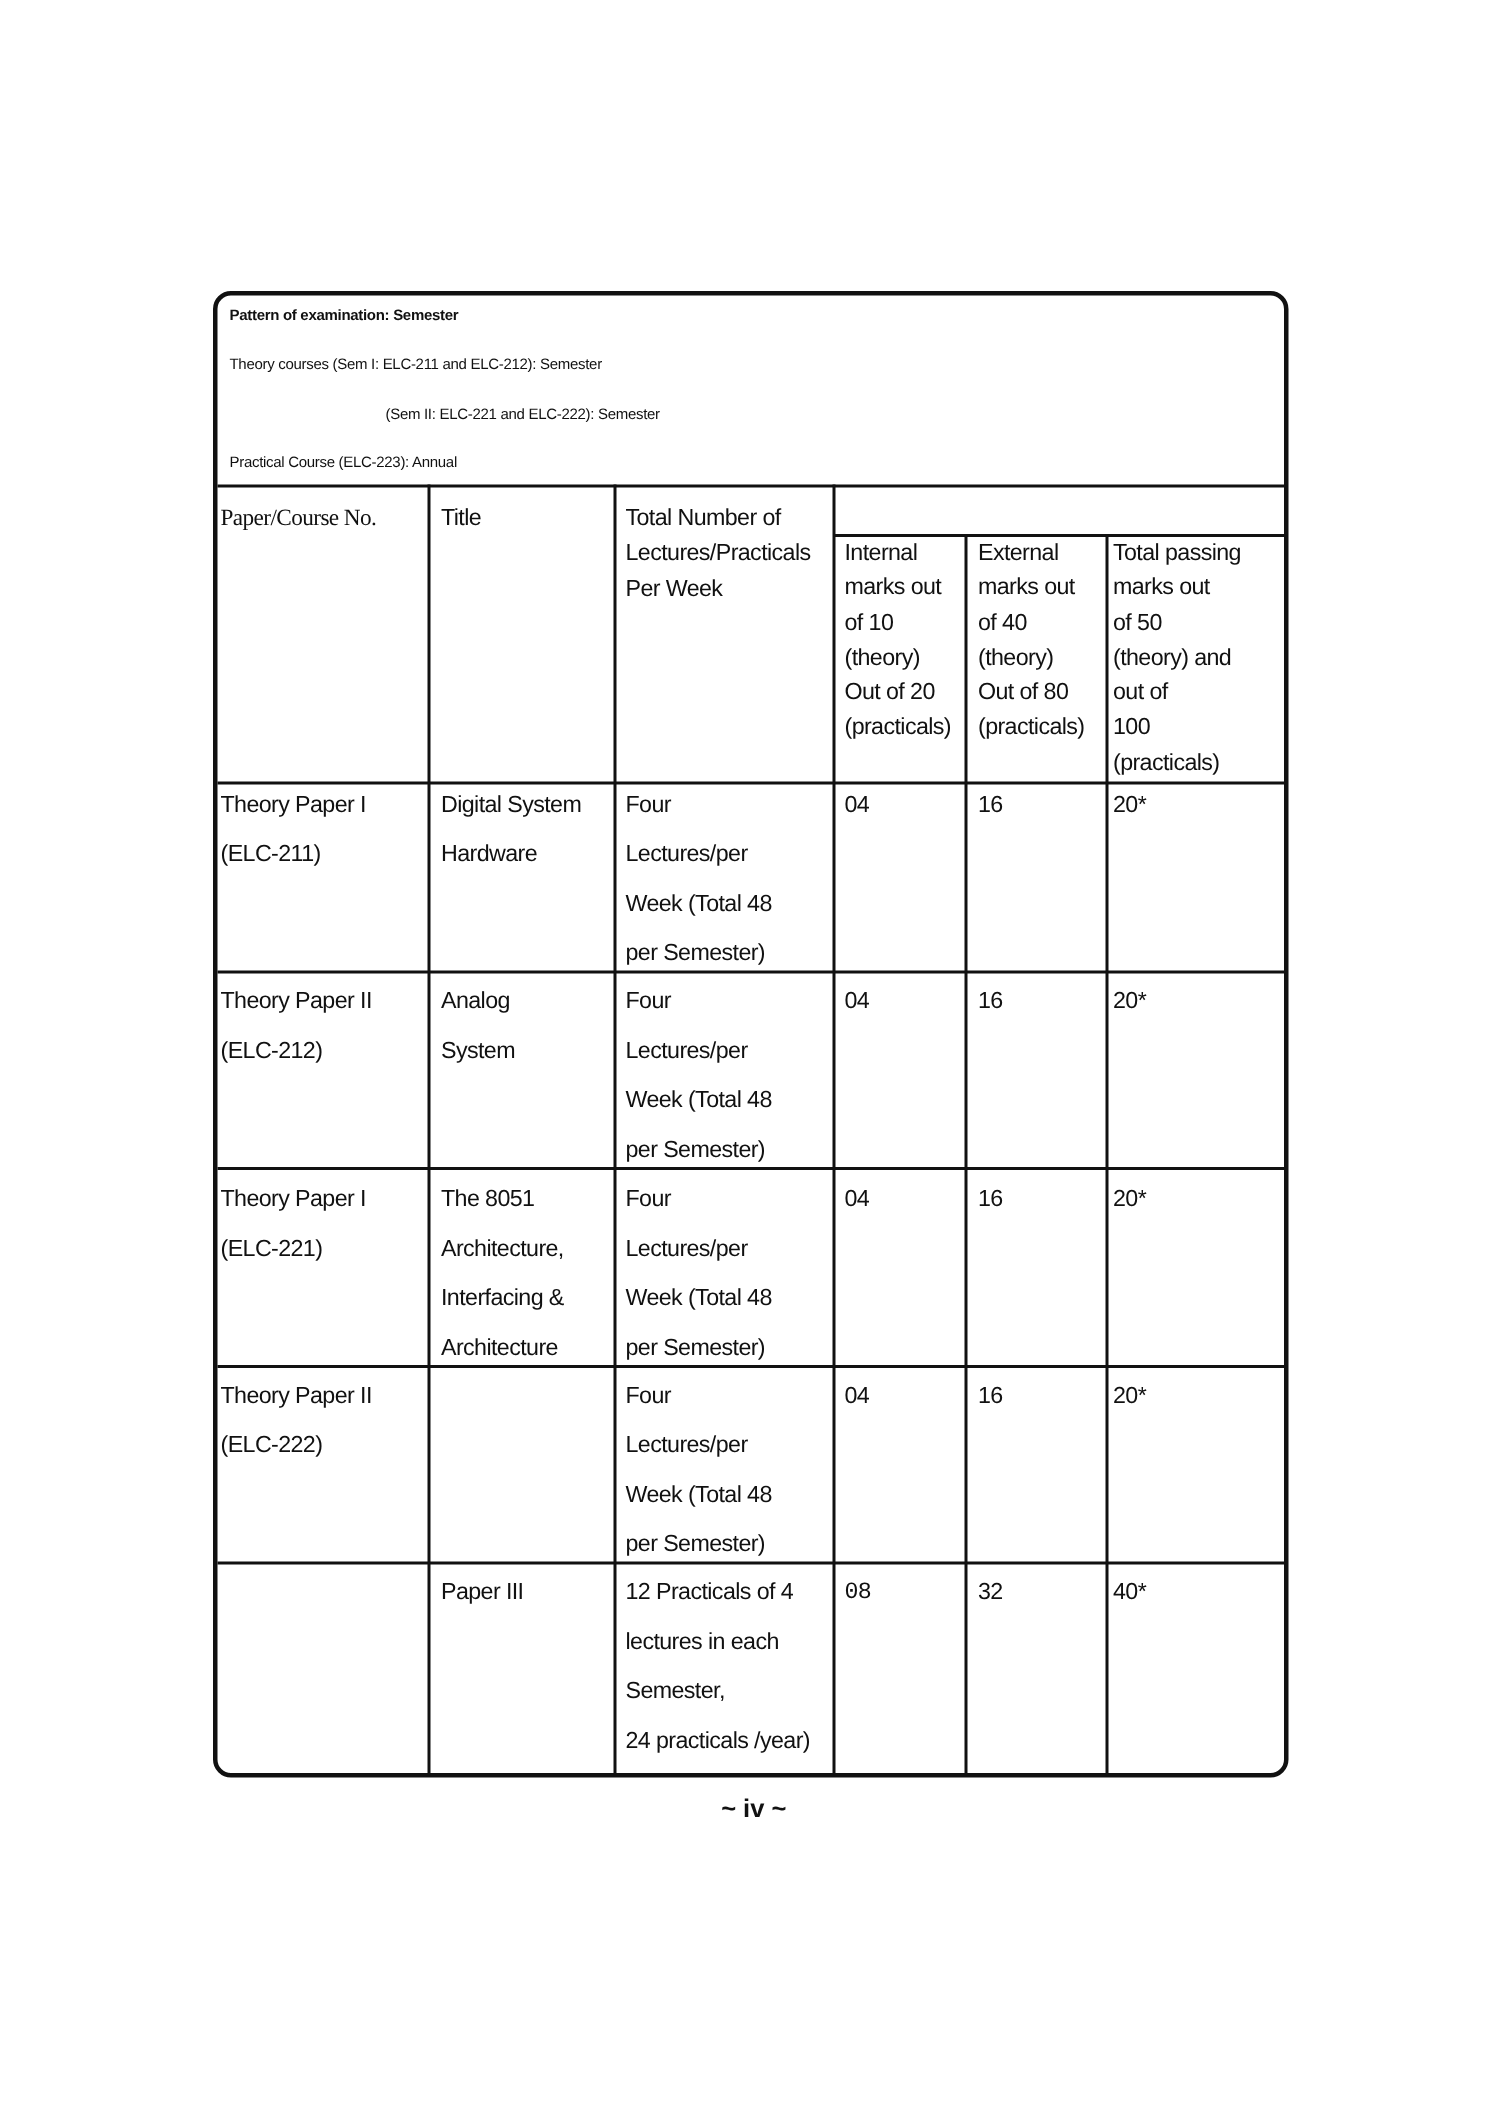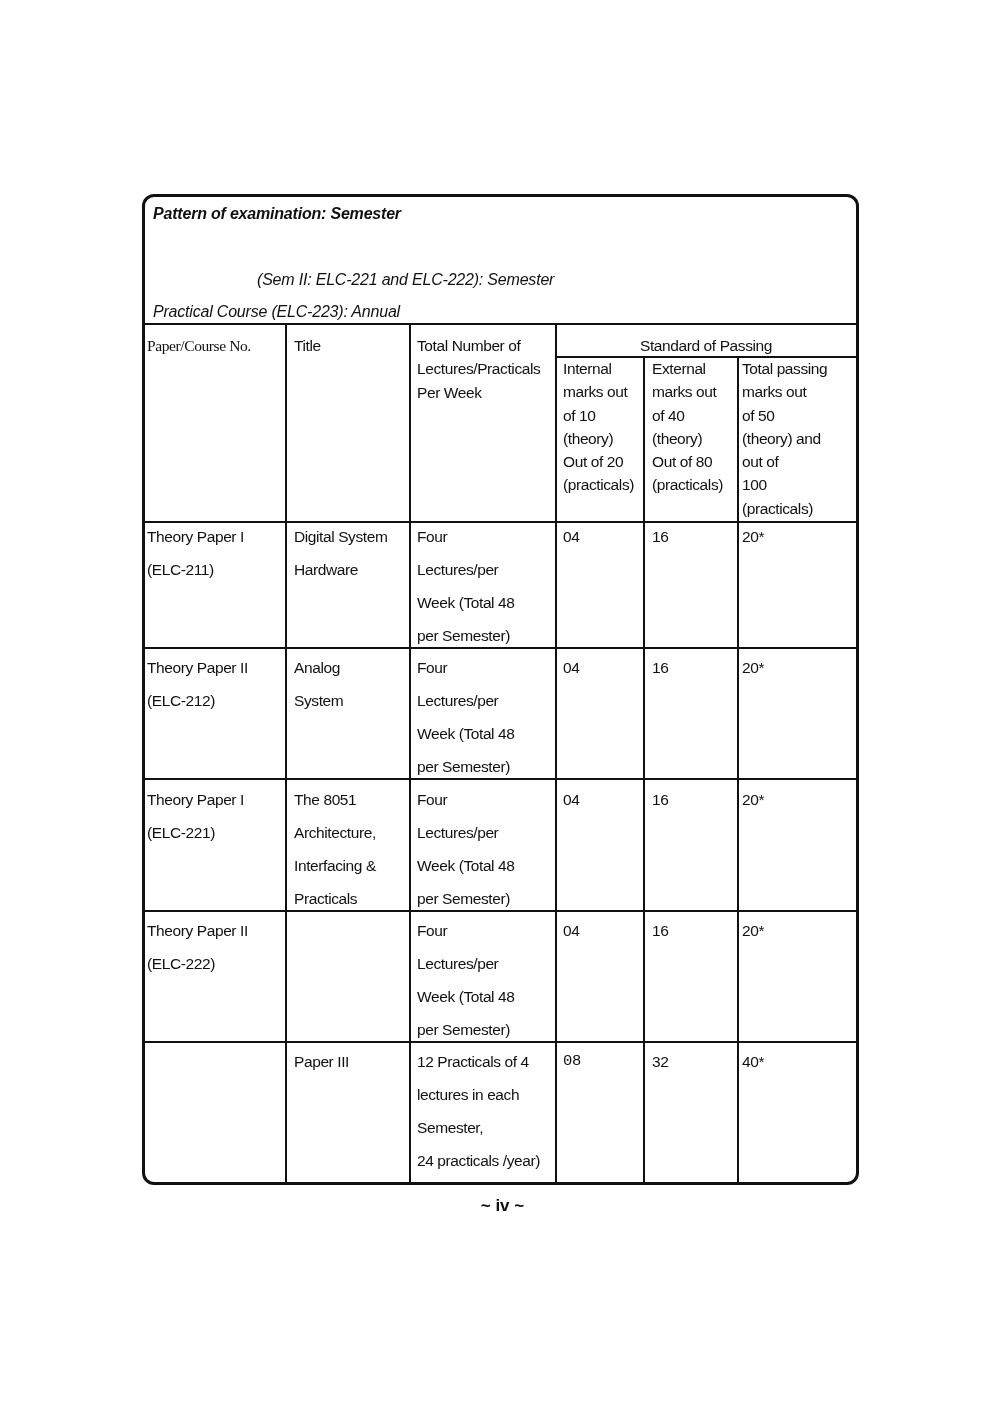--- a/index.html
+++ b/index.html
@@ -1,35 +1,36 @@
 <!DOCTYPE html>
 <html><head>
 <meta charset="utf-8">
 <style>
   html, body { margin:0; padding:0; background:#ffffff; }
   body { width:992px; height:1403px; position:relative; font-family:"Liberation Sans", sans-serif; color:#111; }
   .box {
     position:absolute; left:142px; top:194px; width:711px; height:985px;
     border:3px solid #111; border-radius:12px; box-sizing:content-box;
   }
-  .hdr { position:absolute; left:8px; font-size:16px; letter-spacing:-0.2px; white-space:nowrap;font-style:italic; }
+  .hdr { position:absolute; left:8px; font-size:10px; letter-spacing:-0.2px; white-space:nowrap; }
   .hdr.bold { font-weight:bold; }
   .hline { position:absolute; height:2px; background:#111; }
   .vline { position:absolute; width:2px; background:#111; }
   .cell { position:absolute; font-size:15.5px; letter-spacing:-0.4px; line-height:33px; white-space:nowrap; }
   .cell.hd { line-height:23.3px; }
   .cell .ln { display:block; }
   .footer { position:absolute; top:1196px; left:0; width:1005px; text-align:center; font-weight:bold; font-size:17px; }
 </style>
 </head>
 <body>
 
 <div class="box">
 
   <div class="hdr bold" style="top:8px;">Pattern of examination: Semester</div>
+  <div class="hdr" style="top:41px;">Theory courses (Sem I: ELC-211 and ELC-212): Semester</div>
   <div class="hdr" style="top:74px; left:112px;">(Sem II: ELC-221 and ELC-222): Semester</div>
   <div class="hdr" style="top:106px;">Practical Course (ELC-223): Annual</div>
 
   <div class="hline" style="top:126px; left:0; width:711px;"></div>
   <div class="hline" style="top:159px; left:411px; width:300px;"></div>
   <div class="hline" style="top:324px; left:0; width:711px;"></div>
   <div class="hline" style="top:450px; left:0; width:711px;"></div>
   <div class="hline" style="top:581px; left:0; width:711px;"></div>
   <div class="hline" style="top:713px; left:0; width:711px;"></div>
   <div class="hline" style="top:844px; left:0; width:711px;"></div>
@@ -40,21 +41,20 @@
   <div class="vline" style="left:498px; top:159px; height:826px;"></div>
   <div class="vline" style="left:592px; top:159px; height:826px;"></div>
 
   <div class="cell hd" style="left:2px; top:137px;font-family:Liberation Serif, serif;">Paper/Course No.</div>
   <div class="cell hd" style="left:149px; top:137px;">Title</div>
   <div class="cell hd" style="left:272px; top:137px;">
     <span class="ln">Total Number of</span>
     <span class="ln">Lectures/Practicals</span>
     <span class="ln">Per Week</span>
   </div>
-  <div class="cell hd" style="left:412px; top:137px; width:298px; text-align:center;">Standard of Passing</div>
   <div class="cell hd" style="left:418px; top:160px;">
     <span class="ln">Internal</span>
     <span class="ln">marks out</span>
     <span class="ln">of 10</span>
     <span class="ln">(theory)</span>
     <span class="ln">Out of 20</span>
     <span class="ln">(practicals)</span>
   </div>
   <div class="cell hd" style="left:507px; top:160px;">
     <span class="ln">External</span>
@@ -111,21 +111,21 @@
   <div class="cell" style="left:597px; top:454px;">20*</div>
 
   <div class="cell" style="left:2px; top:586px;">
     <span class="ln">Theory Paper I</span>
       <span class="ln">(ELC-221)</span>
   </div>
   <div class="cell" style="left:149px; top:586px;">
     <span class="ln">The 8051</span>
       <span class="ln">Architecture,</span>
       <span class="ln">Interfacing &amp;</span>
-      <span class="ln">Practicals</span>
+      <span class="ln">Architecture</span>
   </div>
   <div class="cell" style="left:272px; top:586px;">
     <span class="ln">Four</span>
       <span class="ln">Lectures/per</span>
       <span class="ln">Week (Total 48</span>
       <span class="ln">per Semester)</span>
   </div>
   <div class="cell" style="left:418px; top:586px;">04</div>
   <div class="cell" style="left:507px; top:586px;">16</div>
   <div class="cell" style="left:597px; top:586px;">20*</div>

